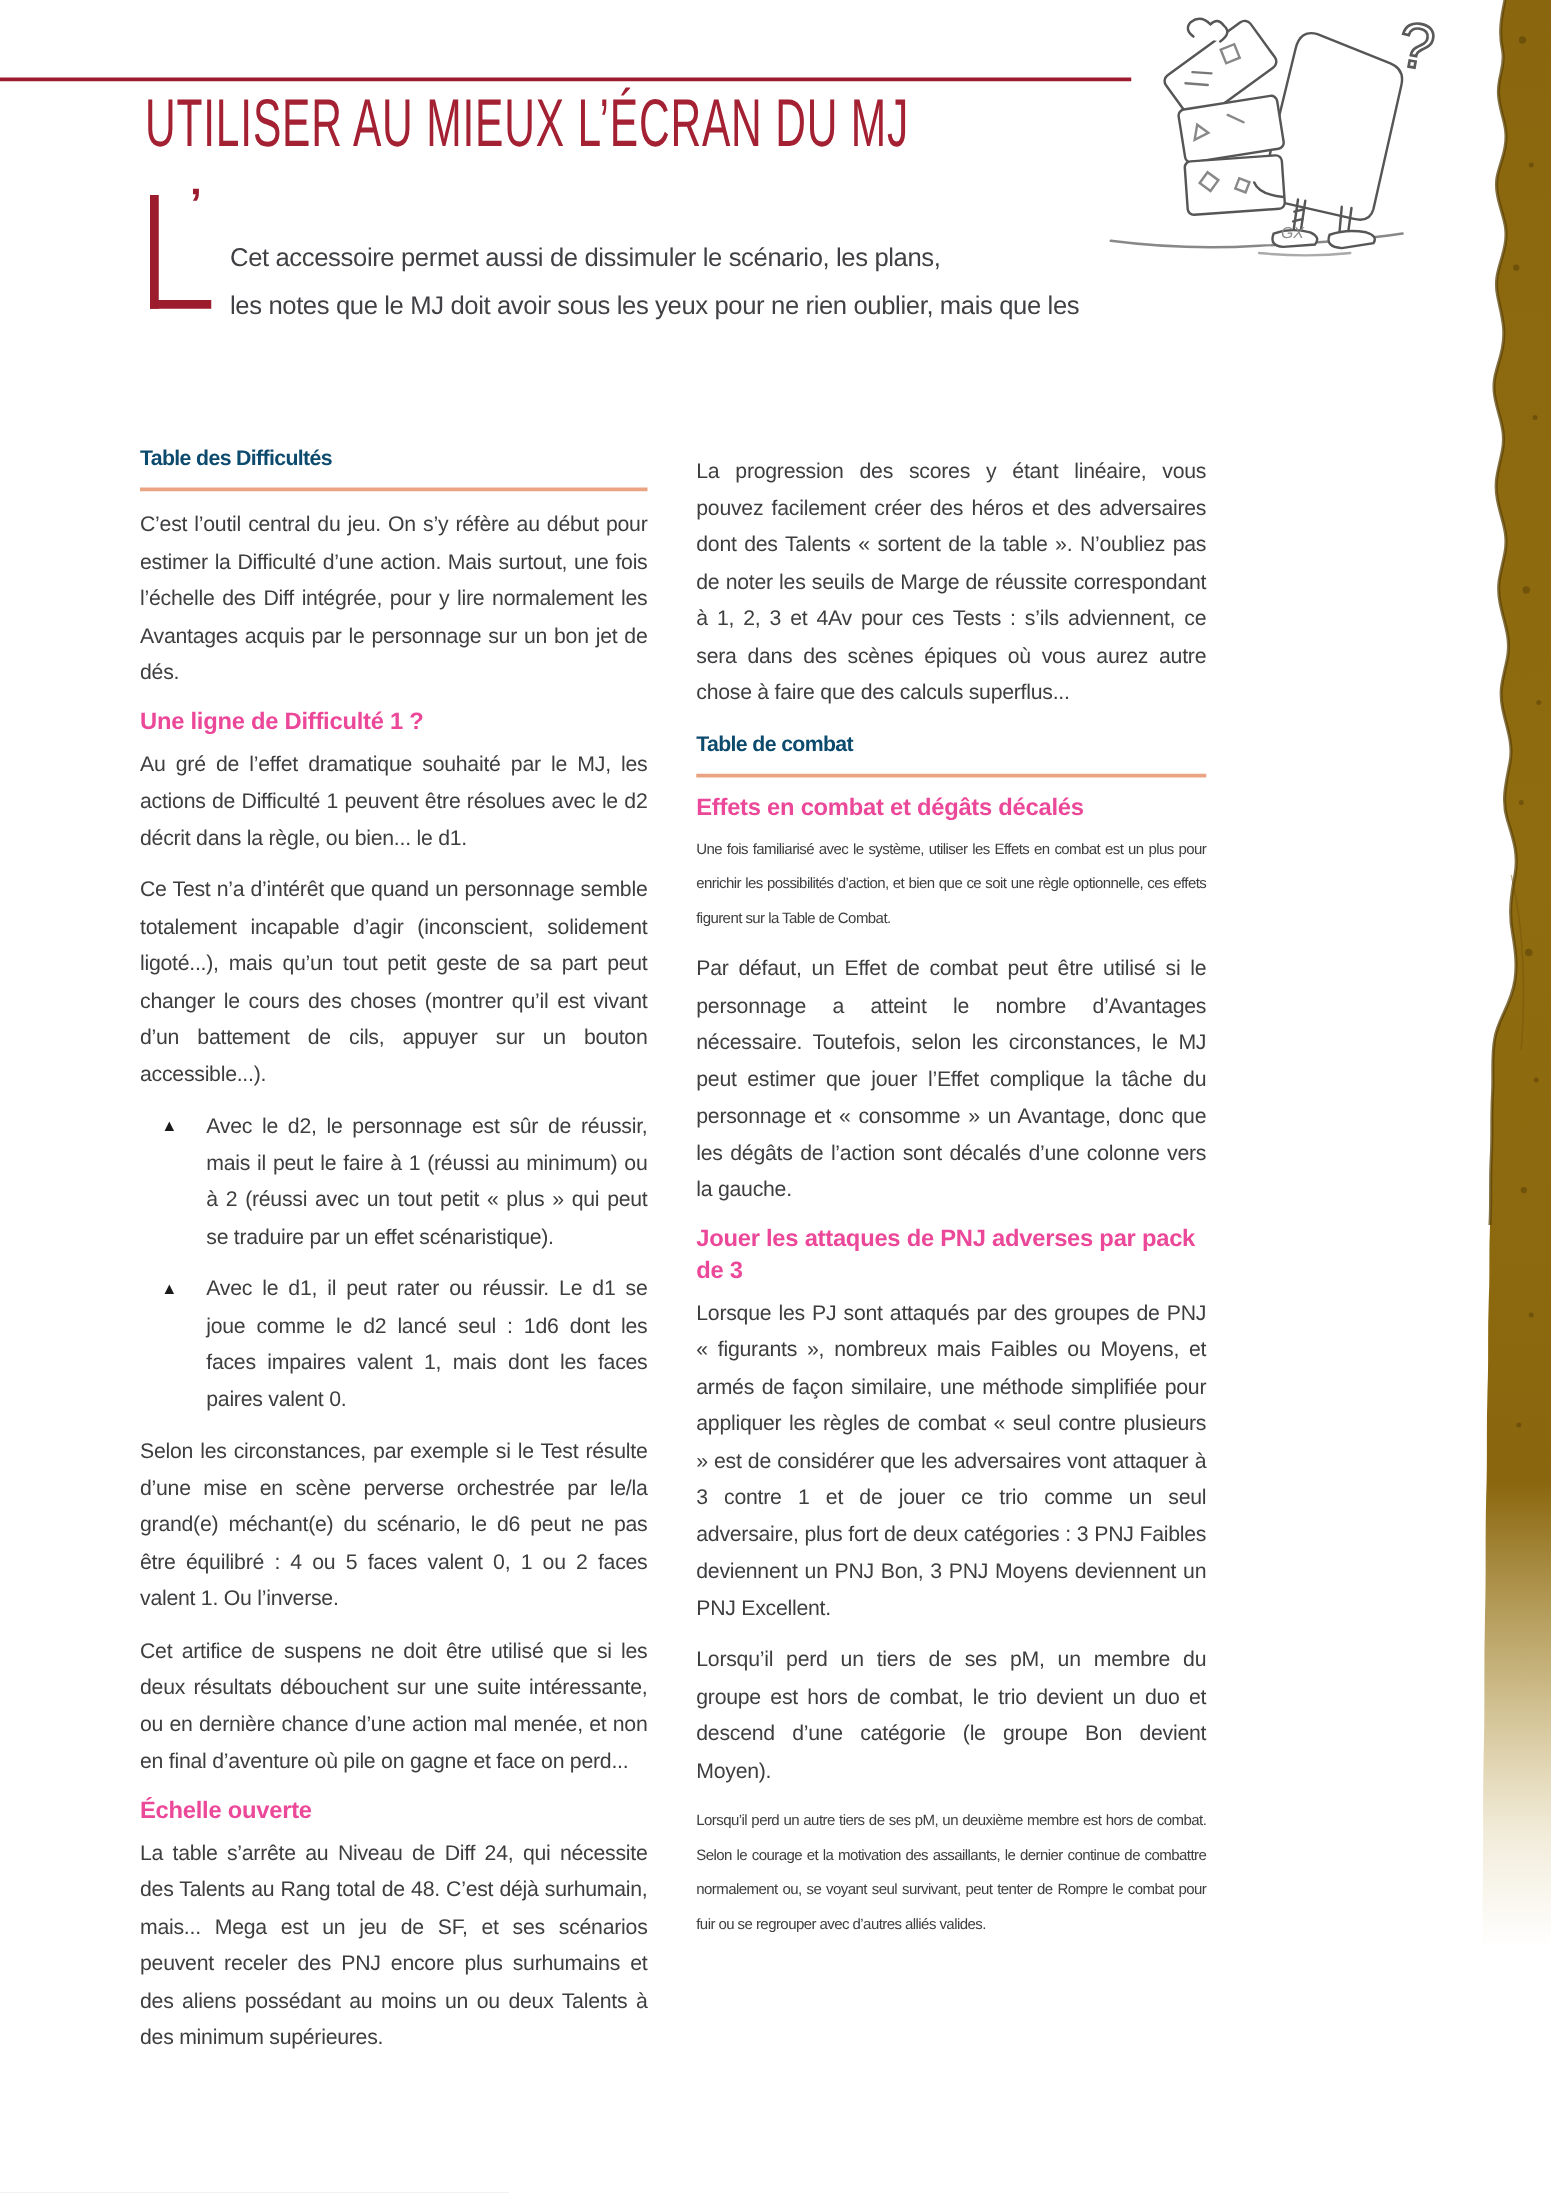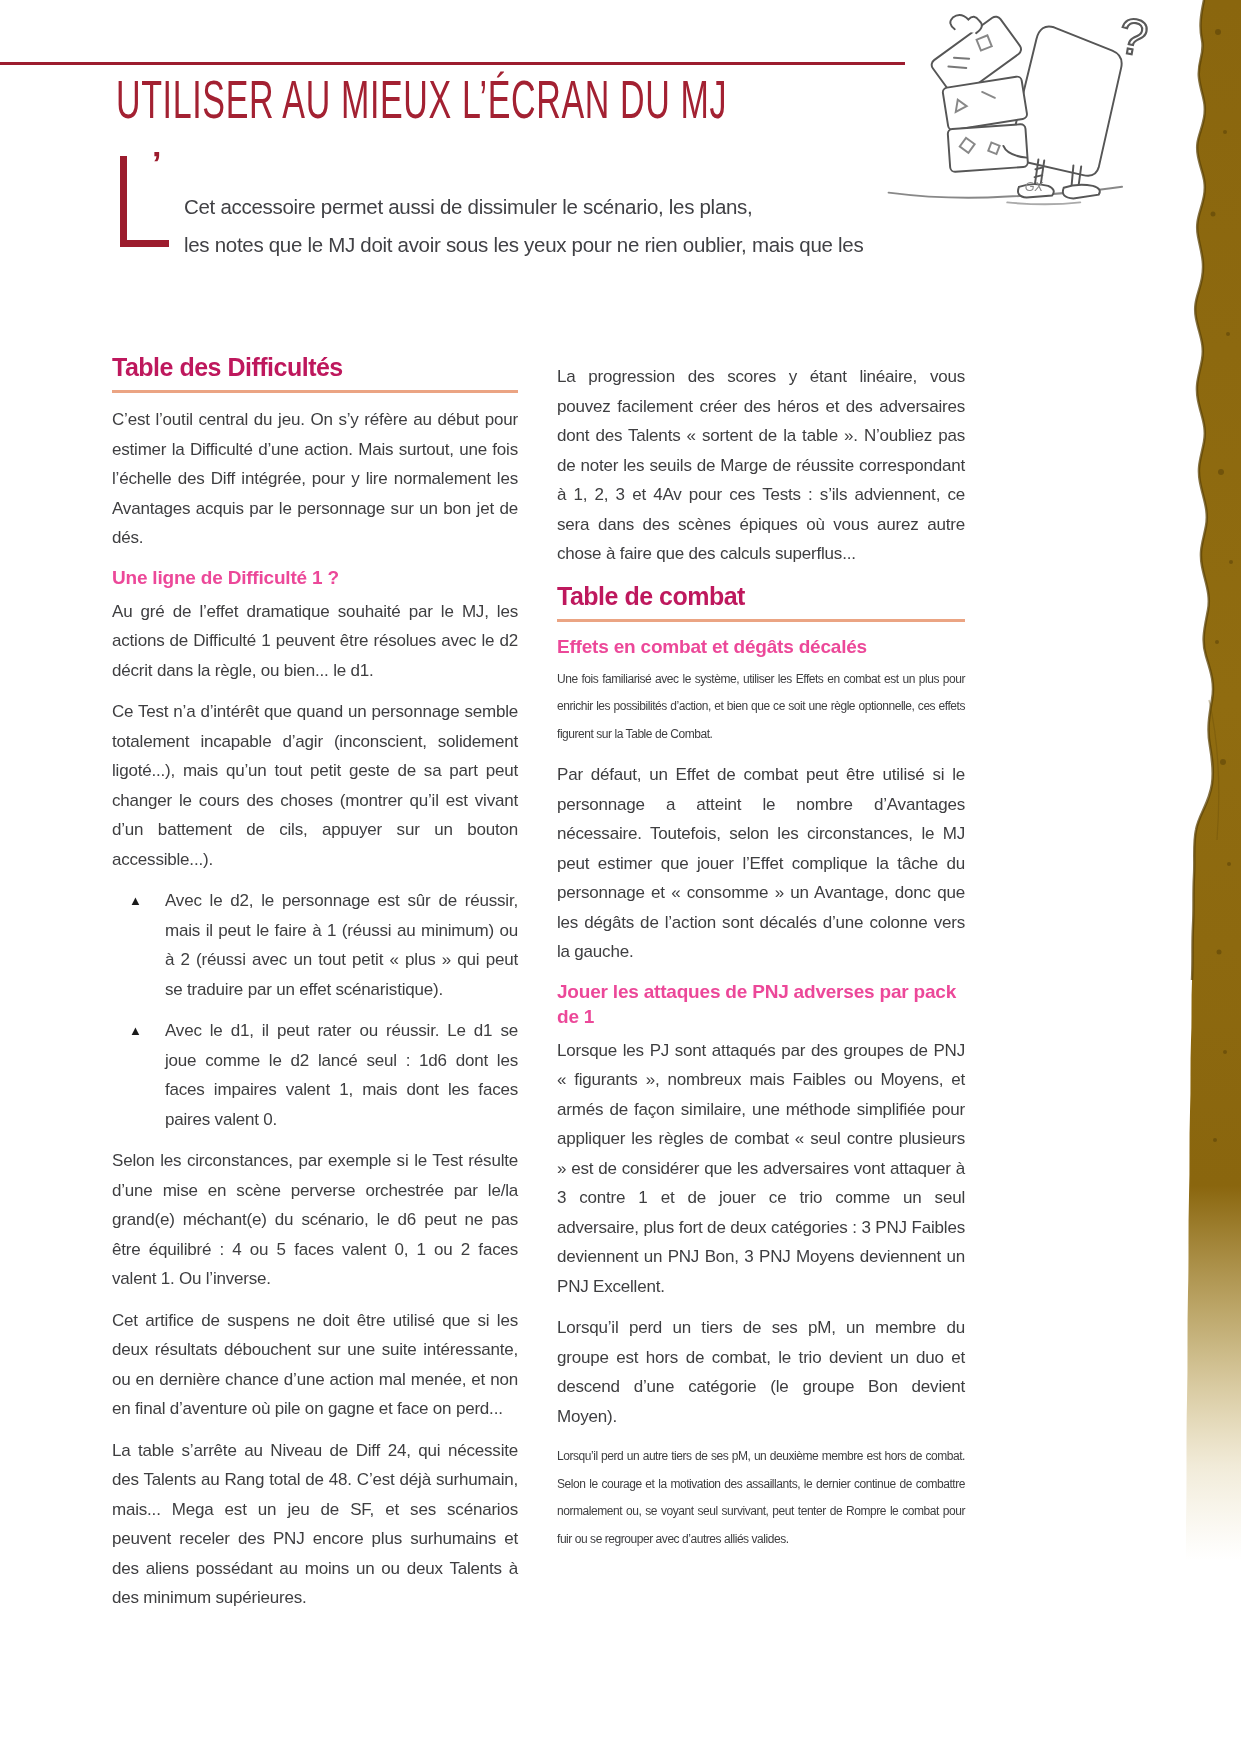--- a/index.html
+++ b/index.html
@@ -27,22 +27,22 @@
   }
   .dropcap-apos{position:absolute;left:40px;top:-6px;font-size:34px;color:#9c1c2e;font-weight:700;}
   
   .col{position:absolute;top:352px;width:406px;text-align:justify;}
   .col-left{left:112px;}
   .col-right{left:557px;width:408px;}
   .col p{margin:0 0 12px 0;font-size:17px;line-height:29.5px;letter-spacing:-0.2px;}
   .col p.condensed{font-size:12px;line-height:27.5px;letter-spacing:-0.45px;}
   .first-para{margin-top:10px !important;}
   h2{
-    margin:0;font-size:25px;line-height:30px;font-weight:700;
-    color:#be185d;letter-spacing:-0.5px;text-align:left;
+    margin:0;font-size:17px;line-height:30px;font-weight:700;
+    color:#0c4a6e;letter-spacing:-0.5px;text-align:left;
   }
   .h2-rule{height:3px;background:#eba483;margin:8px 0 12px 0;}
   h3{
     margin:4px 0 7px 0;font-size:19px;line-height:25px;font-weight:700;
     color:#ec4899;letter-spacing:-0.2px;text-align:left;
   }
   .bullet{display:flex;margin:0 0 12px 0;}
   .bullet .tri{
     flex:0 0 53px;padding-left:17px;box-sizing:border-box;
     font-size:13px;line-height:29.5px;color:#1a1a1a;
@@ -142,29 +142,30 @@
     <div class="bullet">
       <span class="tri">▲</span>
       <p>Avec le d2, le personnage est sûr de réussir, mais il peut le faire à 1 (réussi au minimum) ou à 2 (réussi avec un tout petit « plus » qui peut se traduire par un effet scénaristique).</p>
     </div>
     <div class="bullet">
       <span class="tri">▲</span>
       <p>Avec le d1, il peut rater ou réussir. Le d1 se joue comme le d2 lancé seul : 1d6 dont les faces impaires valent 1, mais dont les faces paires valent 0.</p>
     </div>
     <p>Selon les circonstances, par exemple si le Test résulte d’une mise en scène perverse orchestrée par le/la grand(e) méchant(e) du scénario, le d6 peut ne pas être équilibré : 4 ou 5 faces valent 0, 1 ou 2 faces valent 1. Ou l’inverse.</p>
     <p>Cet artifice de suspens ne doit être utilisé que si les deux résultats débouchent sur une suite intéressante, ou en dernière chance d’une action mal menée, et non en final d’aventure où pile on gagne et face on perd...</p>
+    <h3>Échelle ouverte</h3>
     <p><span>La table s’arrête au Niveau de Diff 24, qui nécessite des Talents au Rang total de 48. C’est déjà surhumain, mais... </span><span class="ital">Mega</span><span> est un jeu de SF, et ses scénarios peuvent receler des PNJ encore plus surhumains et des aliens possédant au moins un ou deux Talents à des minimum supérieures.</span></p>
   </div>
 
   <div class="col col-right">
     <p class="first-para">La progression des scores y étant linéaire, vous pouvez facilement créer des héros et des adversaires dont des Talents « sortent de la table ». N’oubliez pas de noter les seuils de Marge de réussite correspondant à 1, 2, 3 et 4Av pour ces Tests : s’ils adviennent, ce sera dans des scènes épiques où vous aurez autre chose à faire que des calculs superflus...</p>
     <h2>Table de combat</h2>
     <div class="h2-rule"></div>
     <h3>Effets en combat et dégâts décalés</h3>
     <p class="condensed">Une fois familiarisé avec le système, utiliser les Effets en combat est un plus pour enrichir les possibilités d’action, et bien que ce soit une règle optionnelle, ces effets figurent sur la Table de Combat.</p>
     <p>Par défaut, un Effet de combat peut être utilisé si le personnage a atteint le nombre d’Avantages nécessaire. Toutefois, selon les circonstances, le MJ peut estimer que jouer l’Effet complique la tâche du personnage et « consomme » un Avantage, donc que les dégâts de l’action sont décalés d’une colonne vers la gauche.</p>
-    <h3>Jouer les attaques de PNJ adverses par pack de 1</h3>
+    <h3>Jouer les attaques de PNJ adverses par pack de 3</h3>
     <p>Lorsque les PJ sont attaqués par des groupes de PNJ « figurants », nombreux mais Faibles ou Moyens, et armés de façon similaire, une méthode simplifiée pour appliquer les règles de combat « seul contre plusieurs » est de considérer que les adversaires vont attaquer à 3 contre 1 et de jouer ce trio comme un seul adversaire, plus fort de deux catégories : 3 PNJ Faibles deviennent un PNJ Bon, 3 PNJ Moyens deviennent un PNJ Excellent.</p>
     <p>Lorsqu’il perd un tiers de ses pM, un membre du groupe est hors de combat, le trio devient un duo et descend d’une catégorie (le groupe Bon devient Moyen).</p>
     <p class="condensed">Lorsqu’il perd un autre tiers de ses pM, un deuxième membre est hors de combat. Selon le courage et la motivation des assaillants, le dernier continue de combattre normalement ou, se voyant seul survivant, peut tenter de Rompre le combat pour fuir ou se regrouper avec d’autres alliés valides.</p>
   </div>
 
 </div>
 
 </body></html>

